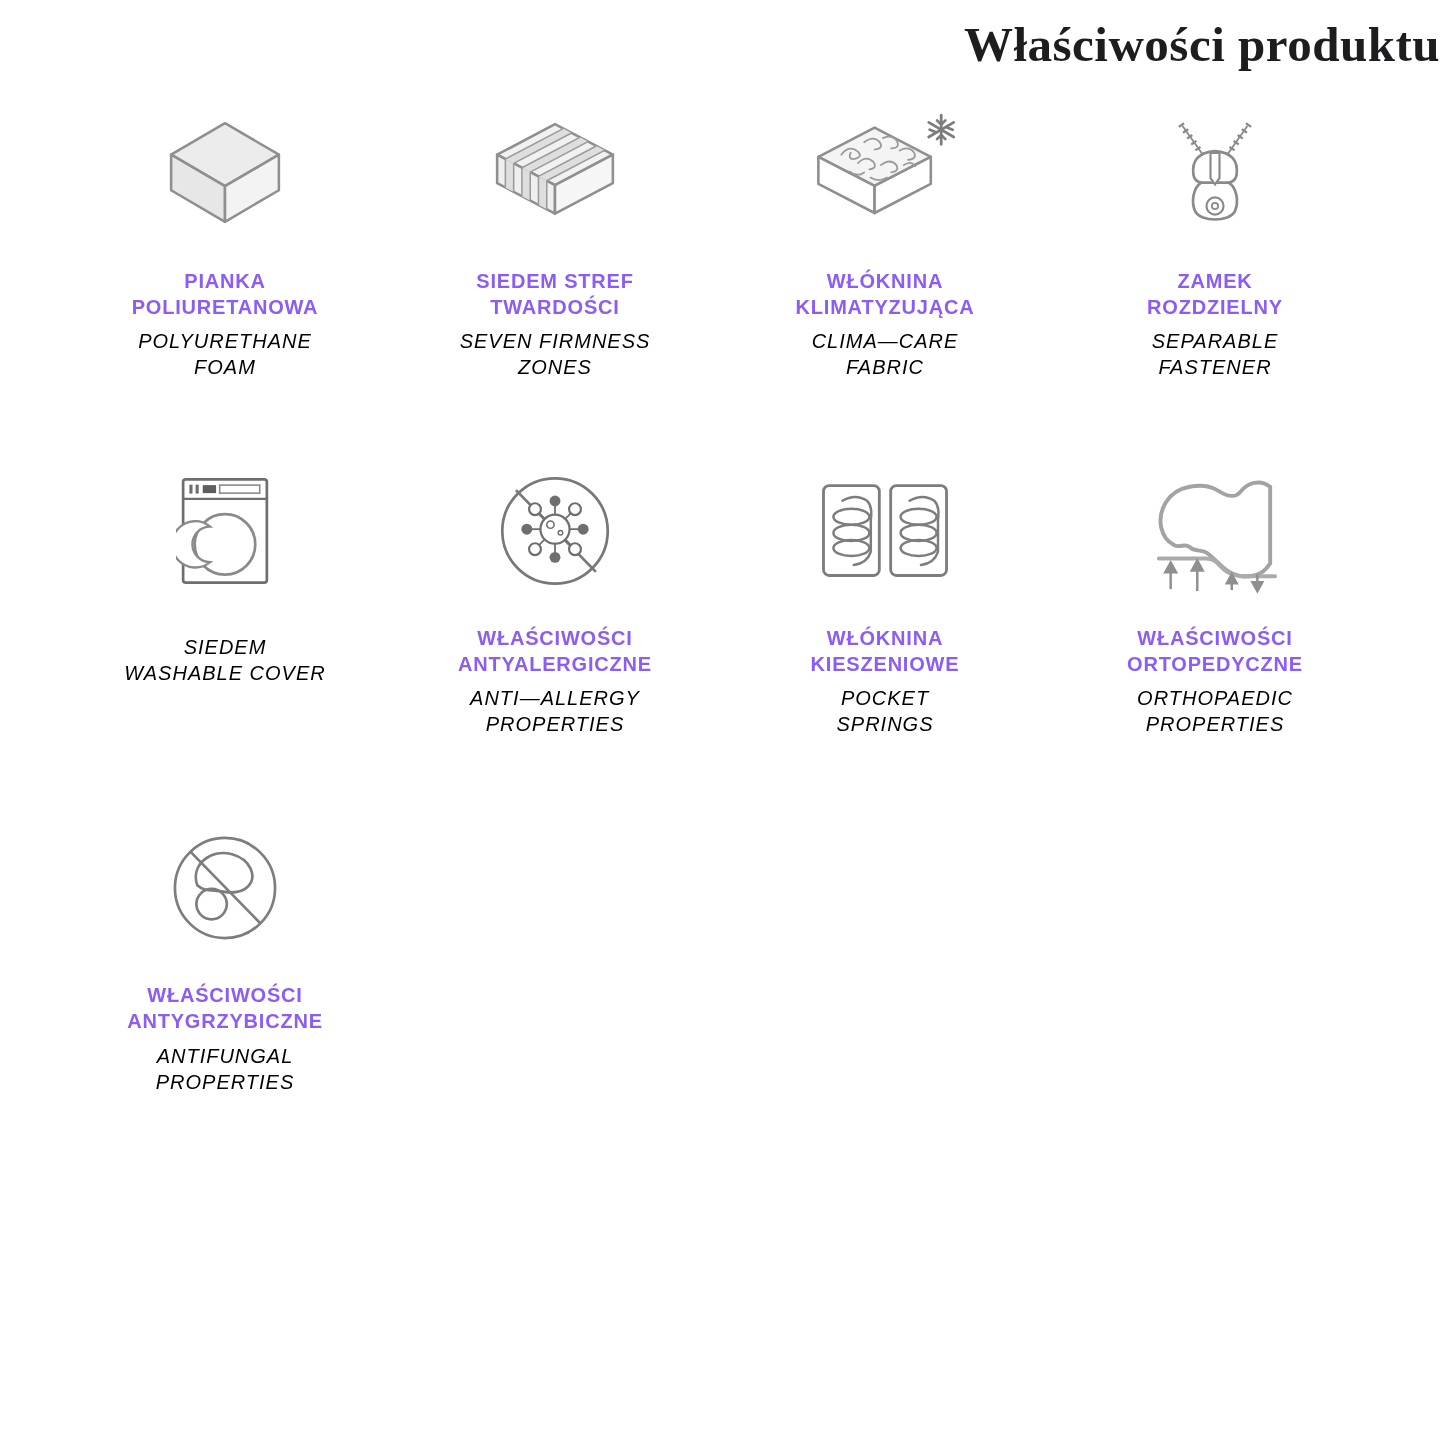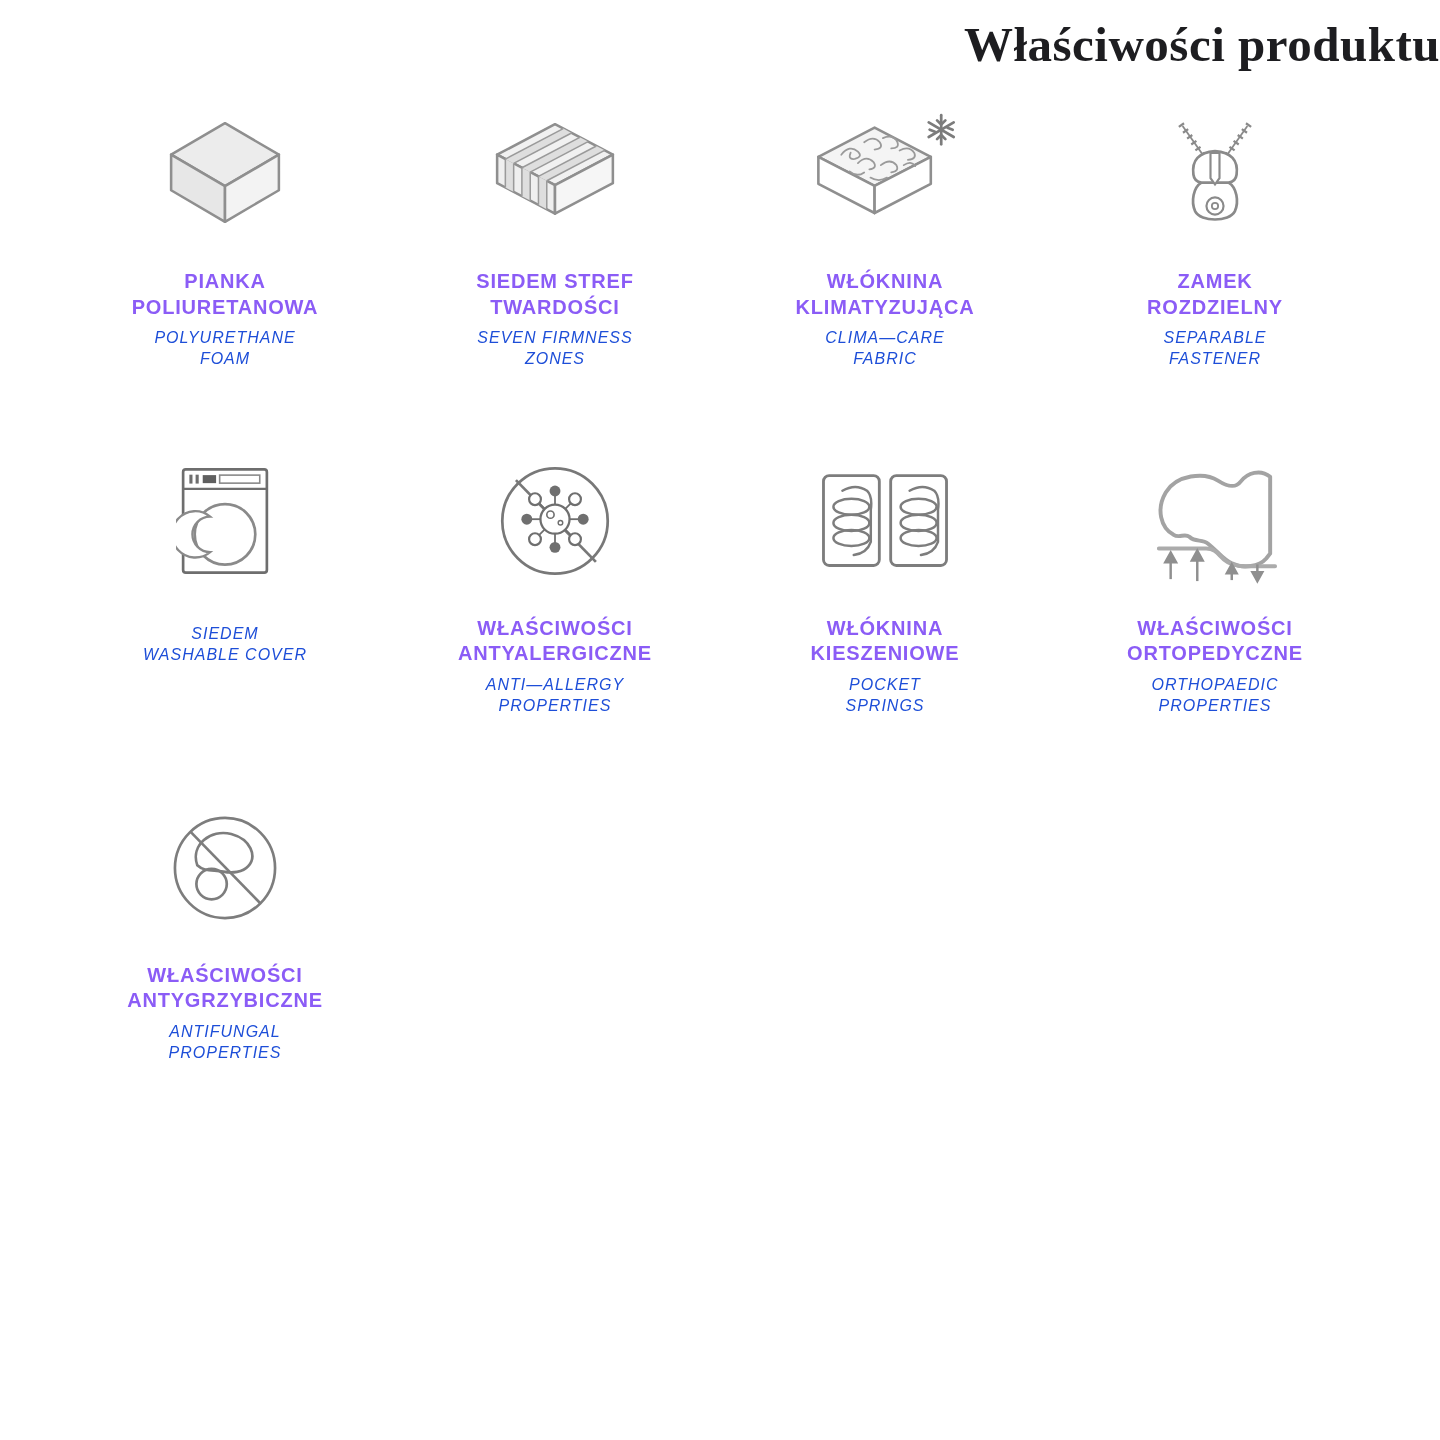--- a/index.html
+++ b/index.html
@@ -40,24 +40,24 @@
     font-weight:700;
     font-size:20px;
     line-height:1.28;
     letter-spacing:0.8px;
     color:#8b5cf6;
     white-space:pre-line;
   }
   .feature-sub{
     margin-top:8px;
     font-style:italic;
-    font-size:16px;
+    font-size:20px;
     line-height:1.3;
     letter-spacing:1px;
-    color:#1d4ed8;
+    color:#000000;
     white-space:pre-line;
   }
   svg{display:block;}
 </style>
 </head>
 <body>
 
 <div class="page">
 
   <h1 class="page-title">Właściwości produktu</h1>

